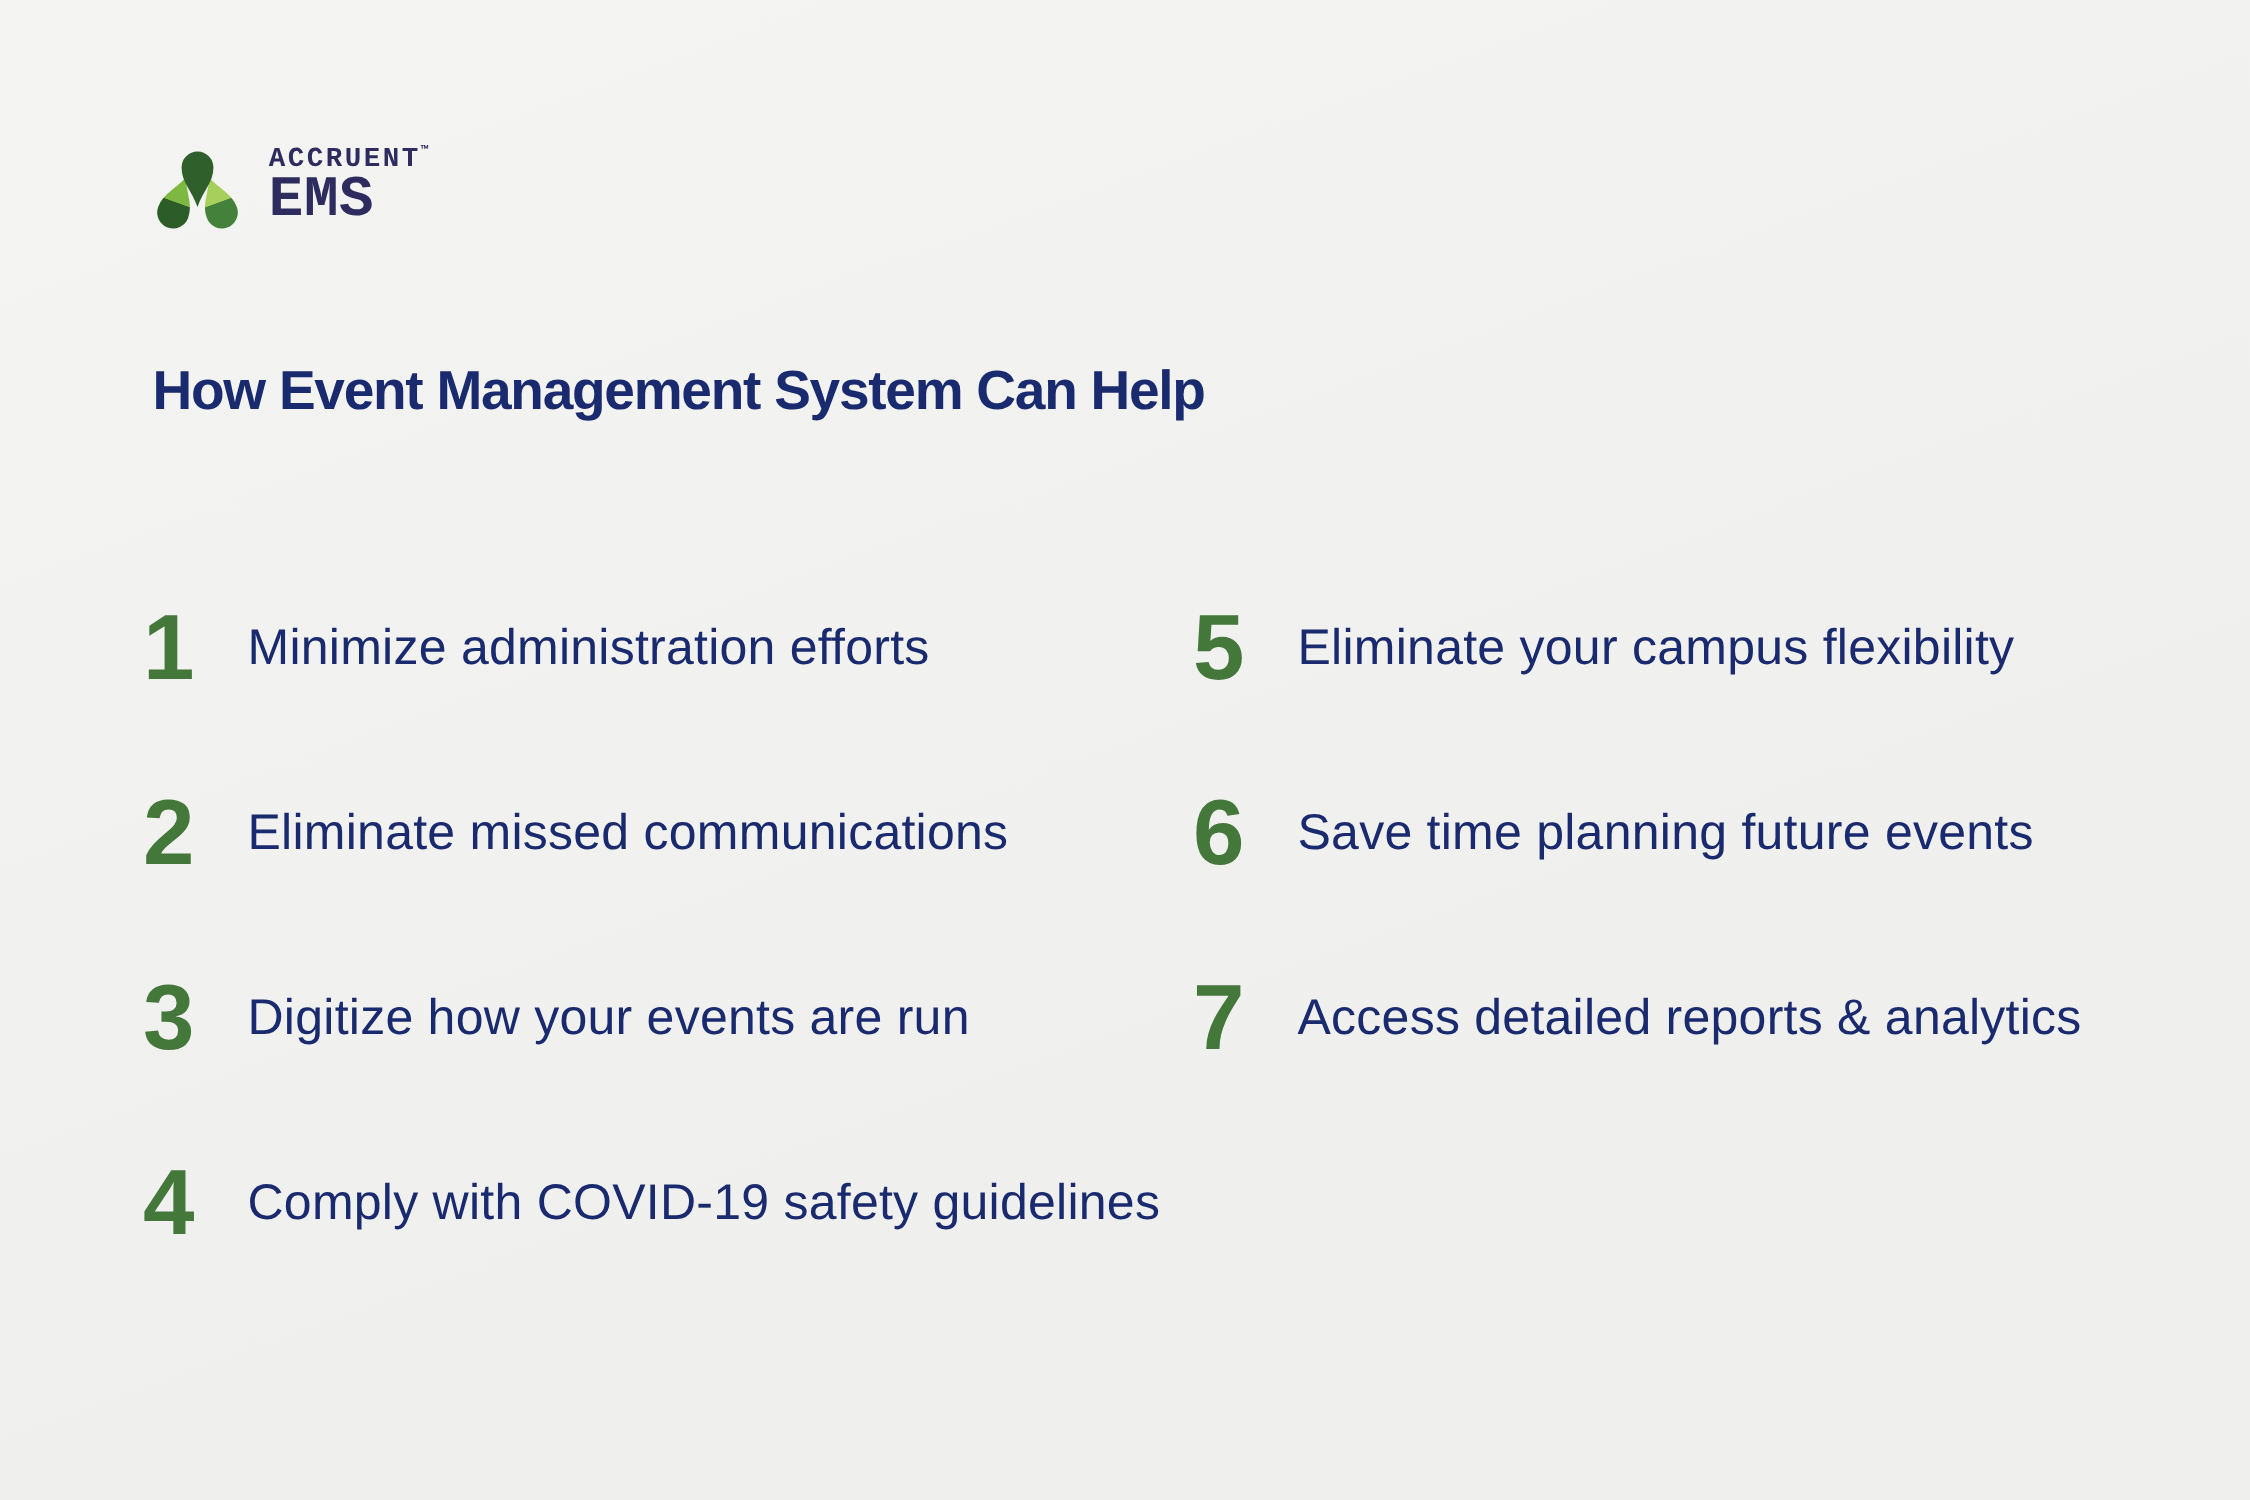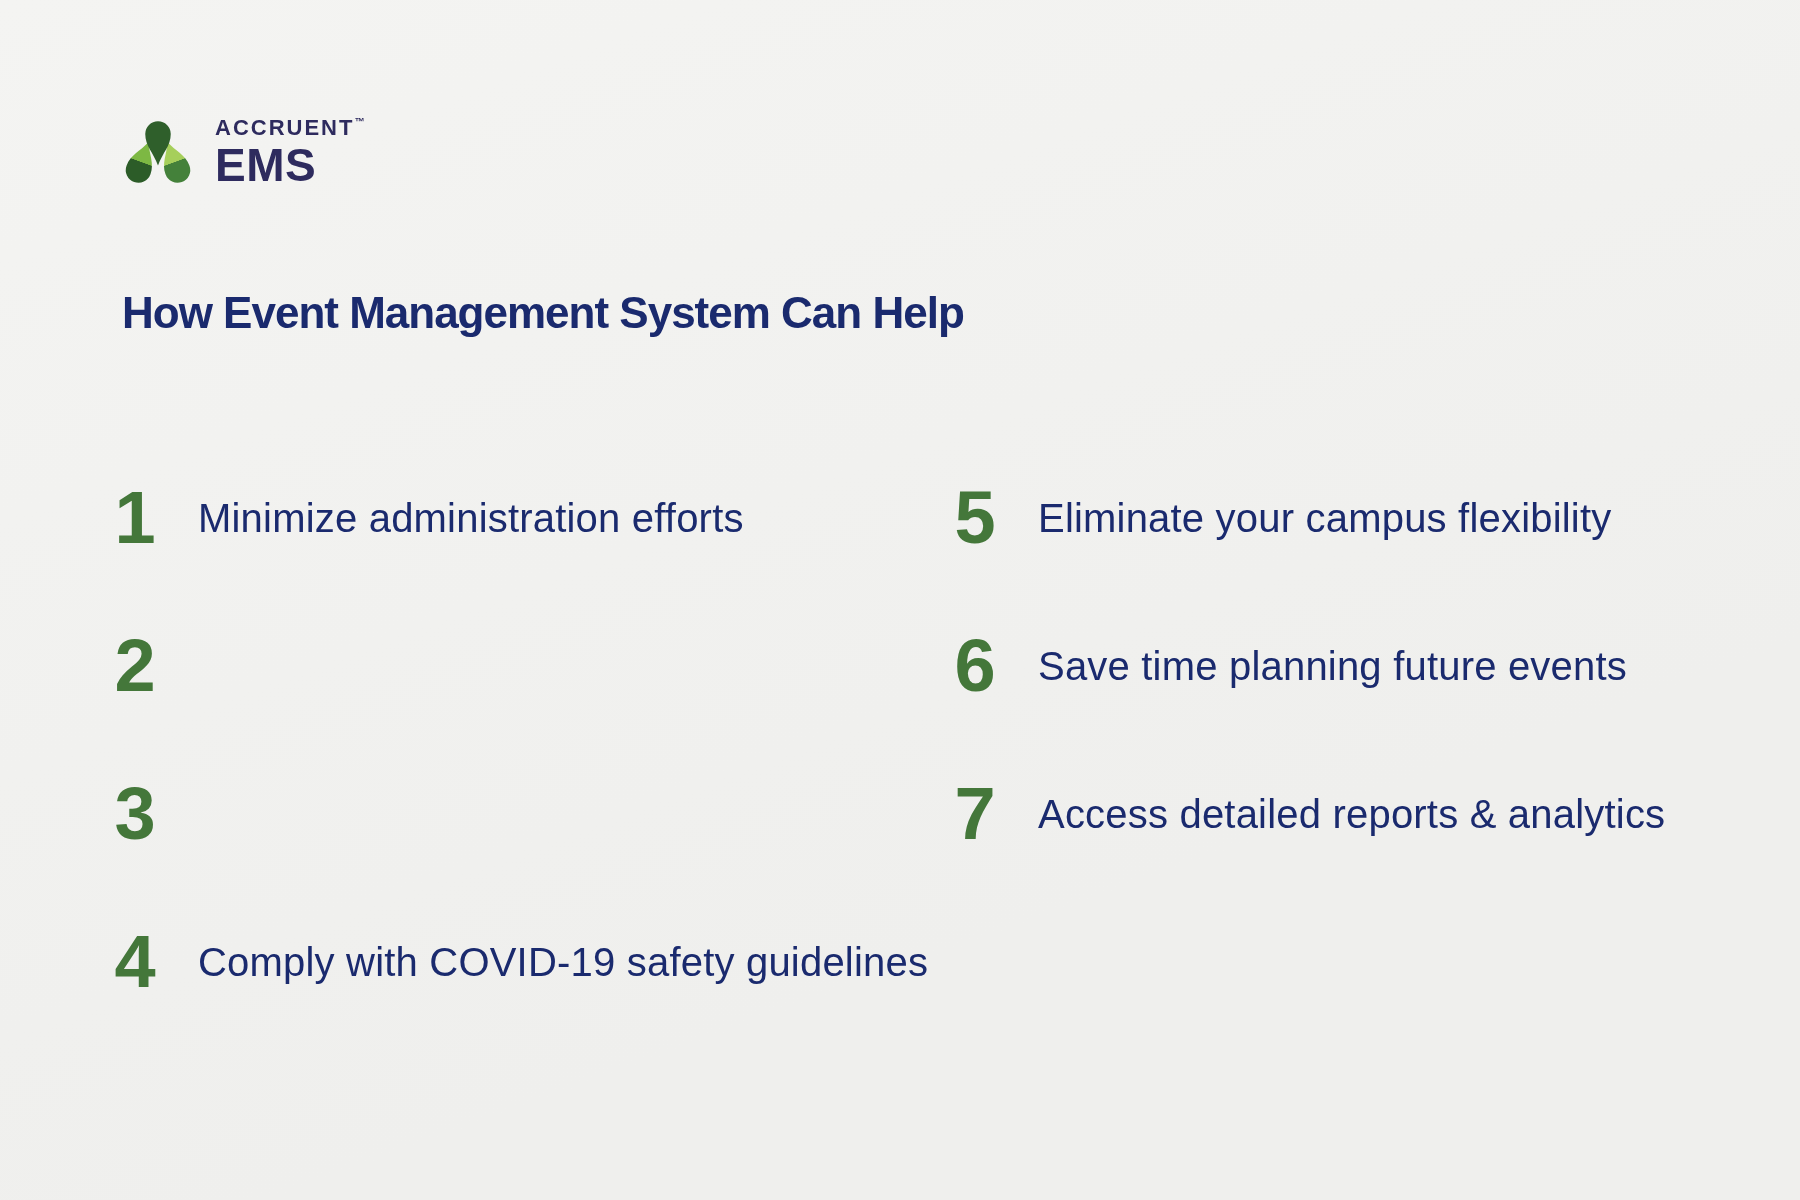--- a/index.html
+++ b/index.html
@@ -29,22 +29,23 @@
     top: 116px;
     display: flex;
     align-items: stretch;
     gap: 19px;
   }
   .logo-mark { width: 76px; height: 72px; flex: none; }
   .logo-mark svg { width: 76px; height: 72px; display: block; }
   .logo-text {
     display: flex;
     flex-direction: column;
-    justify-content: space-between;
+    justify-content: flex-start;
     padding-top: 1px;
+    font-family: Liberation Mono, monospace;
   }
   .logo-brand {
     font-size: 22px;
     font-weight: bold;
     letter-spacing: 2px;
     line-height: 1;
     color: var(--logo_navy);
     white-space: nowrap;
   }
   .logo-tm {
@@ -145,23 +146,25 @@
   <h1 class="title">How Event Management System Can Help</h1>
 
   <div class="items">
     <div class="col">
       <div class="item">
         <span class="item-num">1</span>
         <span class="item-label">Minimize administration efforts</span>
       </div>
       <div class="item">
         <span class="item-num">2</span>
+        <span class="item-label">Eliminate missed communications</span>
       </div>
       <div class="item">
         <span class="item-num">3</span>
+        <span class="item-label">Digitize how your events are run</span>
       </div>
       <div class="item">
         <span class="item-num">4</span>
         <span class="item-label">Comply with COVID-19 safety guidelines</span>
       </div>
     </div>
     <div class="col">
       <div class="item">
         <span class="item-num">5</span>
         <span class="item-label">Eliminate your campus flexibility</span>

